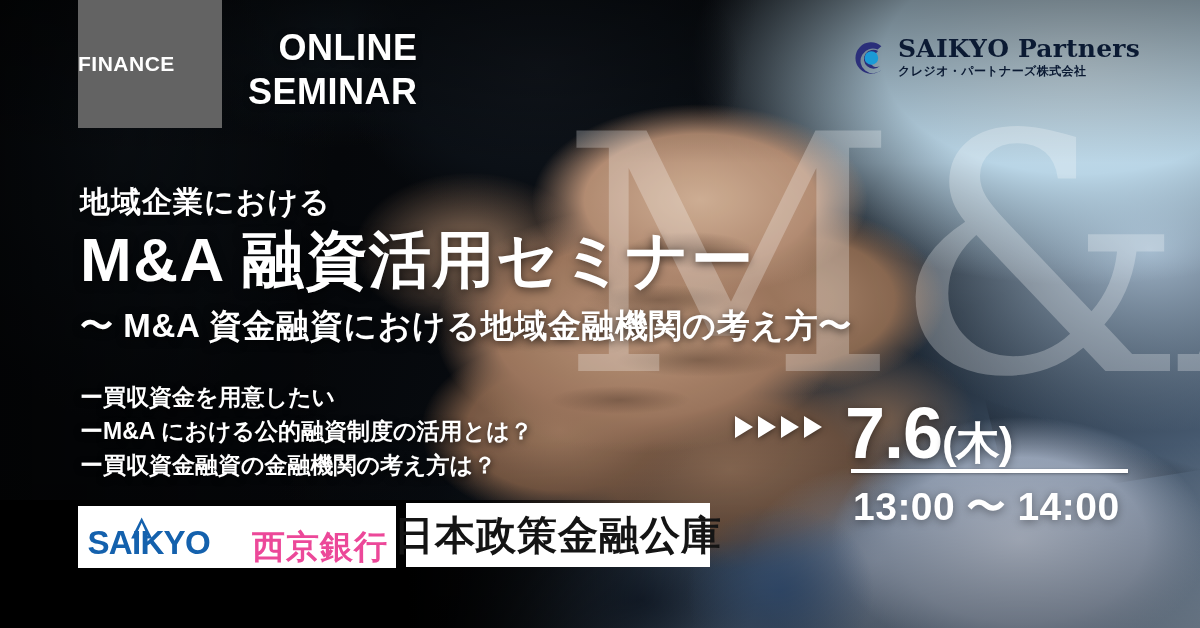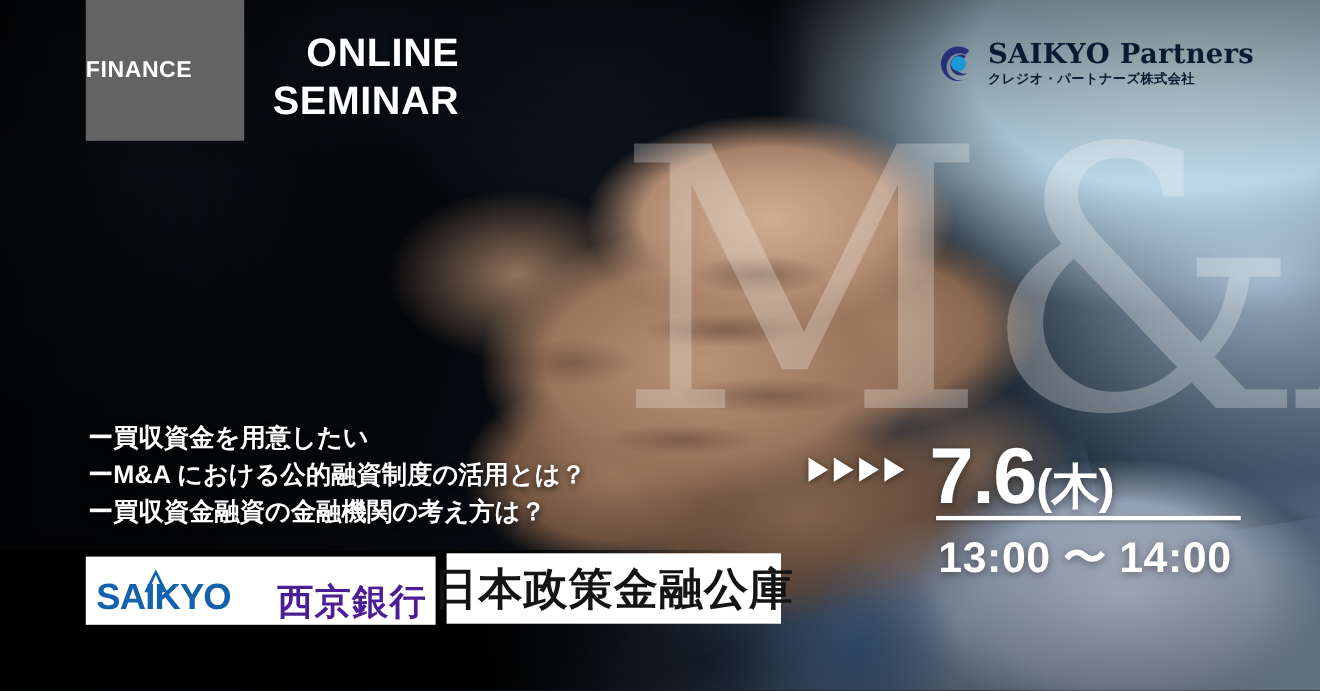--- a/index.html
+++ b/index.html
@@ -255,20 +255,25 @@
       <path d="M33 7.5 A16.5 16.5 0 1 0 33 32.5 A13 13 0 1 1 29 11 Z" fill="#2b2f7a"></path>
       <path d="M29.5 12.5 A10 10 0 1 0 31.5 28.5 A7.5 7.5 0 1 1 28 14.5 Z" fill="#2b2f7a"></path>
       <circle cx="22.5" cy="20" r="7.2" fill="#1b9ad6"></circle>
     </svg>
     <div class="cregio-text">
       <div class="cregio-name">SAIKYO Partners</div>
       <div class="cregio-sub">クレジオ・パートナーズ株式会社</div>
     </div>
   </div>
 
+  <div class="headline">
+    <div class="eyebrow">地域企業における</div>
+    <div class="title-main">M&amp;A 融資活用セミナー</div>
+    <div class="title-sub">〜 M&amp;A 資金融資における地域金融機関の考え方〜</div>
+  </div>
 
   <div class="bullets">
     <div>ー買収資金を用意したい</div>
     <div>ーM&amp;A における公的融資制度の活用とは？</div>
     <div>ー買収資金融資の金融機関の考え方は？</div>
   </div>
 
   <div class="date-block">
     <div class="arrows">
       <i></i>
@@ -282,20 +287,20 @@
     <div class="date-rule"></div>
     <div class="date-time">13:00 〜 14:00</div>
   </div>
 
   <div class="logo-saikyo">
     <svg class="saikyo-svg" viewBox="0 0 210 56">
       <path d="M74 2 L60 30 L68 30 L74 17 L80 30 L88 30 Z" fill="#1461ad"></path>
       <path d="M74 9 L66 27 L74 22 L82 27 Z" fill="#fff"></path>
       <text x="2" y="50" font-family="Liberation Sans, sans-serif" font-size="44" font-weight="bold" fill="#1461ad" letter-spacing="-1">SAIKYO</text>
     </svg>
-    <span style="font-size:33px;font-weight:bold;color:#4c1d95;letter-spacing:1px;white-space:nowrap;margin-top:21px;">西京銀行</span>
+    <span style="font-size:33px;font-weight:bold;color:#ec4899;letter-spacing:1px;white-space:nowrap;margin-top:21px;">西京銀行</span>
   </div>
 
   <div class="logo-jfc">
     <span>日本政策金融公庫</span>
   </div>
 
 </div>
 
 </body></html>

